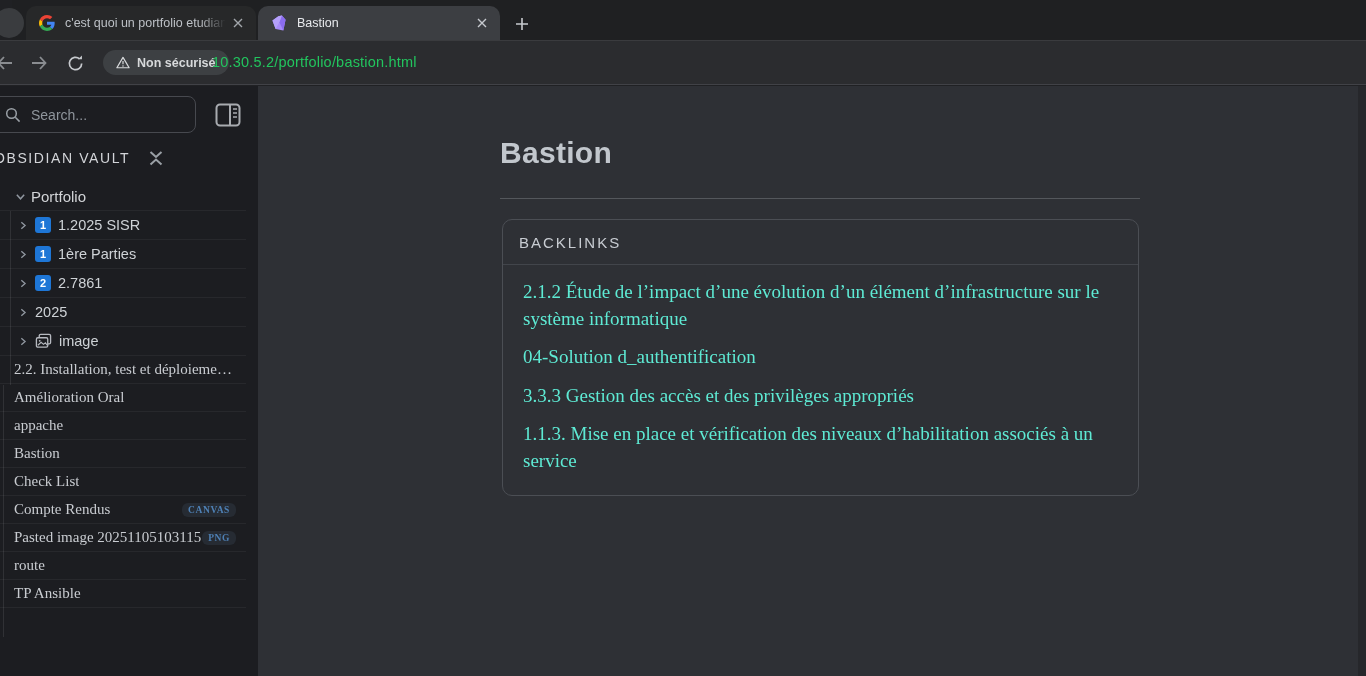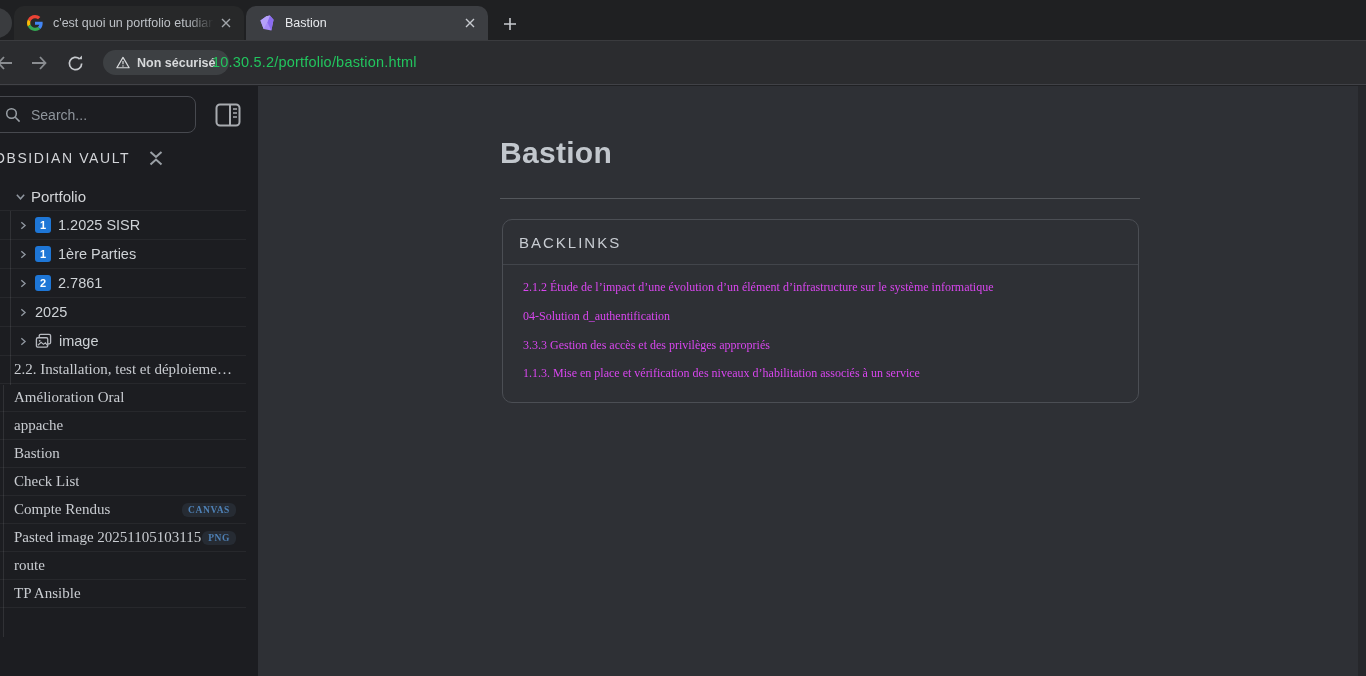--- a/index.html
+++ b/index.html
@@ -3,21 +3,21 @@
 <meta charset="utf-8">
 <style>
   * { margin:0; padding:0; box-sizing:border-box; }
   html,body { background:#202124; }
   .window {
     position:relative; width:1366px; height:676px; overflow:hidden;
     background:#202124; font-family:"Liberation Sans", sans-serif;
   }
 
   
-  .tabstrip { position:absolute; top:0; left:0; right:0; height:40px; background:#1f2022; }
+  .tabstrip { position:absolute; top:0; left:12px; right:0; height:40px; background:#1f2022; }
   .tab-search-circle {
     position:absolute; left:-18px; top:8px; width:30px; height:30px;
     border-radius:50%; background:#3a3c3f;
   }
   .tab {
     position:absolute; top:6px; height:34px; display:flex; align-items:center;
     border-radius:10px 10px 0 0; cursor:default;
   }
   .tab.t1 { left:14px; width:230px; background:#272829; }
   .tab.t2 { left:246px; width:242px; background:#3c3e42; }
@@ -98,22 +98,22 @@
   .backlinks {
     position:absolute; left:502px; top:133px; width:637px;
     border:1px solid #4b4e54; border-radius:10px;
   }
   .bl-header {
     height:45px; line-height:45px; padding-left:16px; font-size:15px;
     letter-spacing:2px; color:#c8ccd2; border-bottom:1px solid #42454b;
   }
   .bl-links { padding:14px 20px 8px; }
   .bl-links a {
-    display:block; font-family:"Liberation Serif", serif; font-size:12px;
-    color:#d946ef; text-decoration:none; line-height:1.4; margin-bottom:12px;
+    display:block; font-family:"Liberation Serif", serif; font-size:19px;
+    color:#5eead4; text-decoration:none; line-height:1.4; margin-bottom:12px;
   }
 </style>
 </head>
 <body>
 
 <div class="window">
 
   <div class="tabstrip">
     <div class="tab-search-circle"></div>
 

